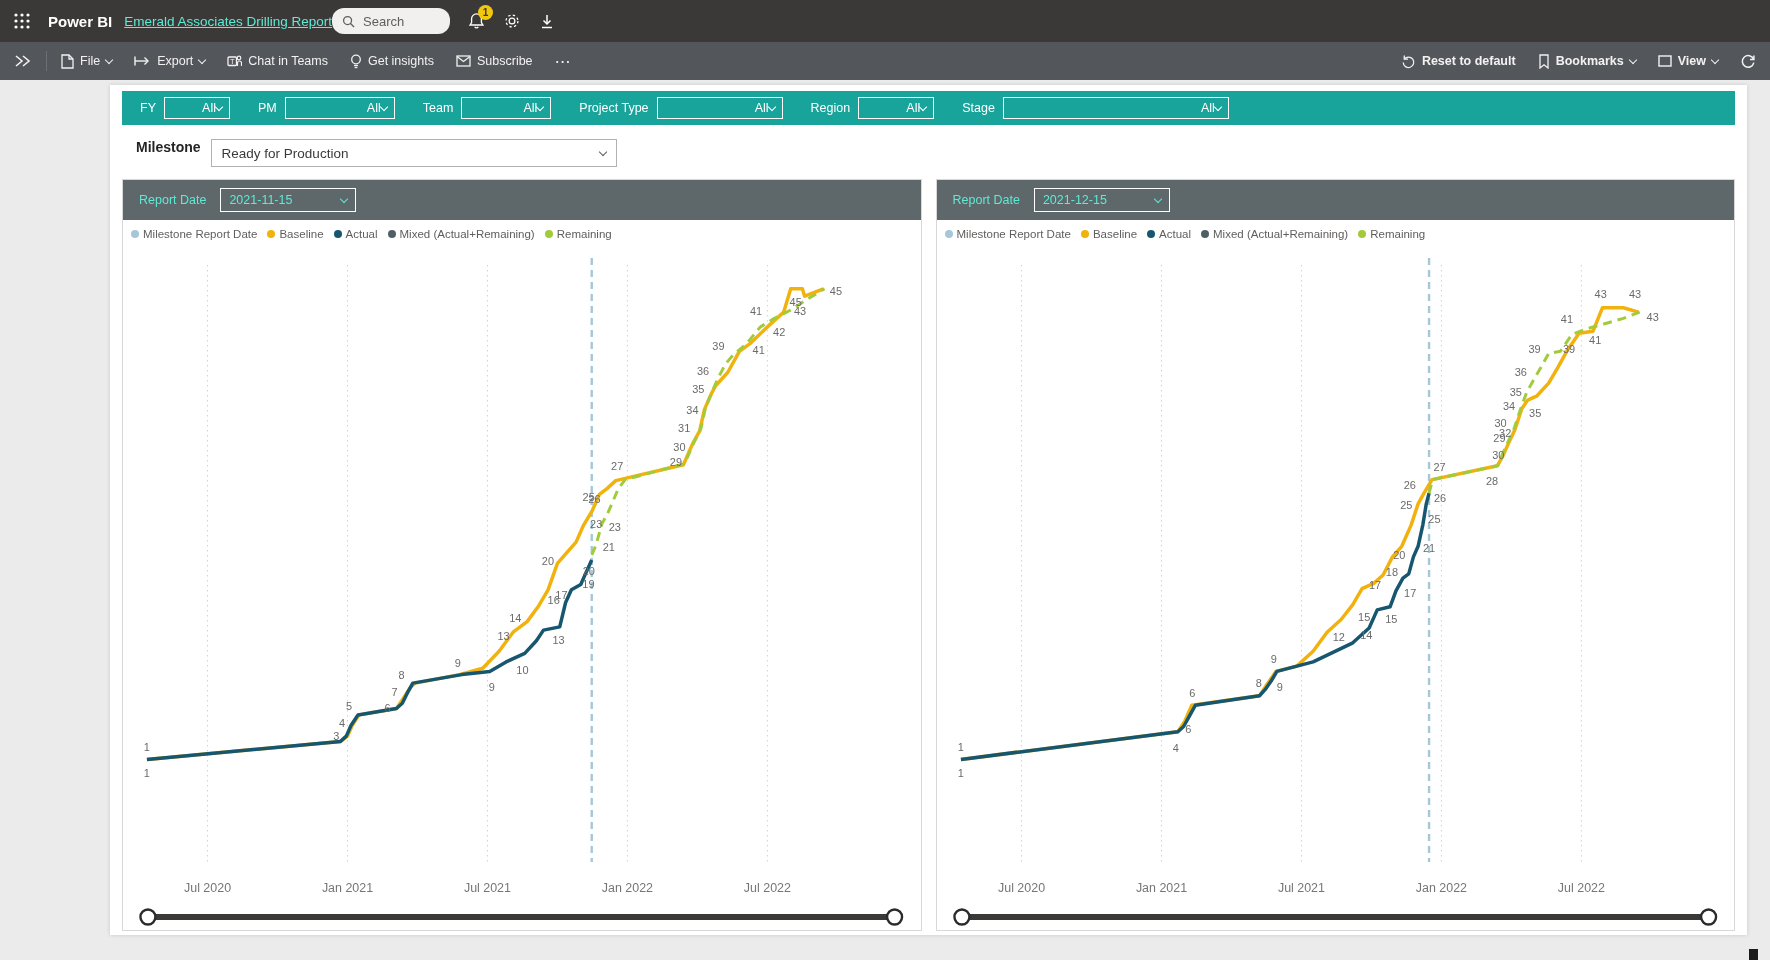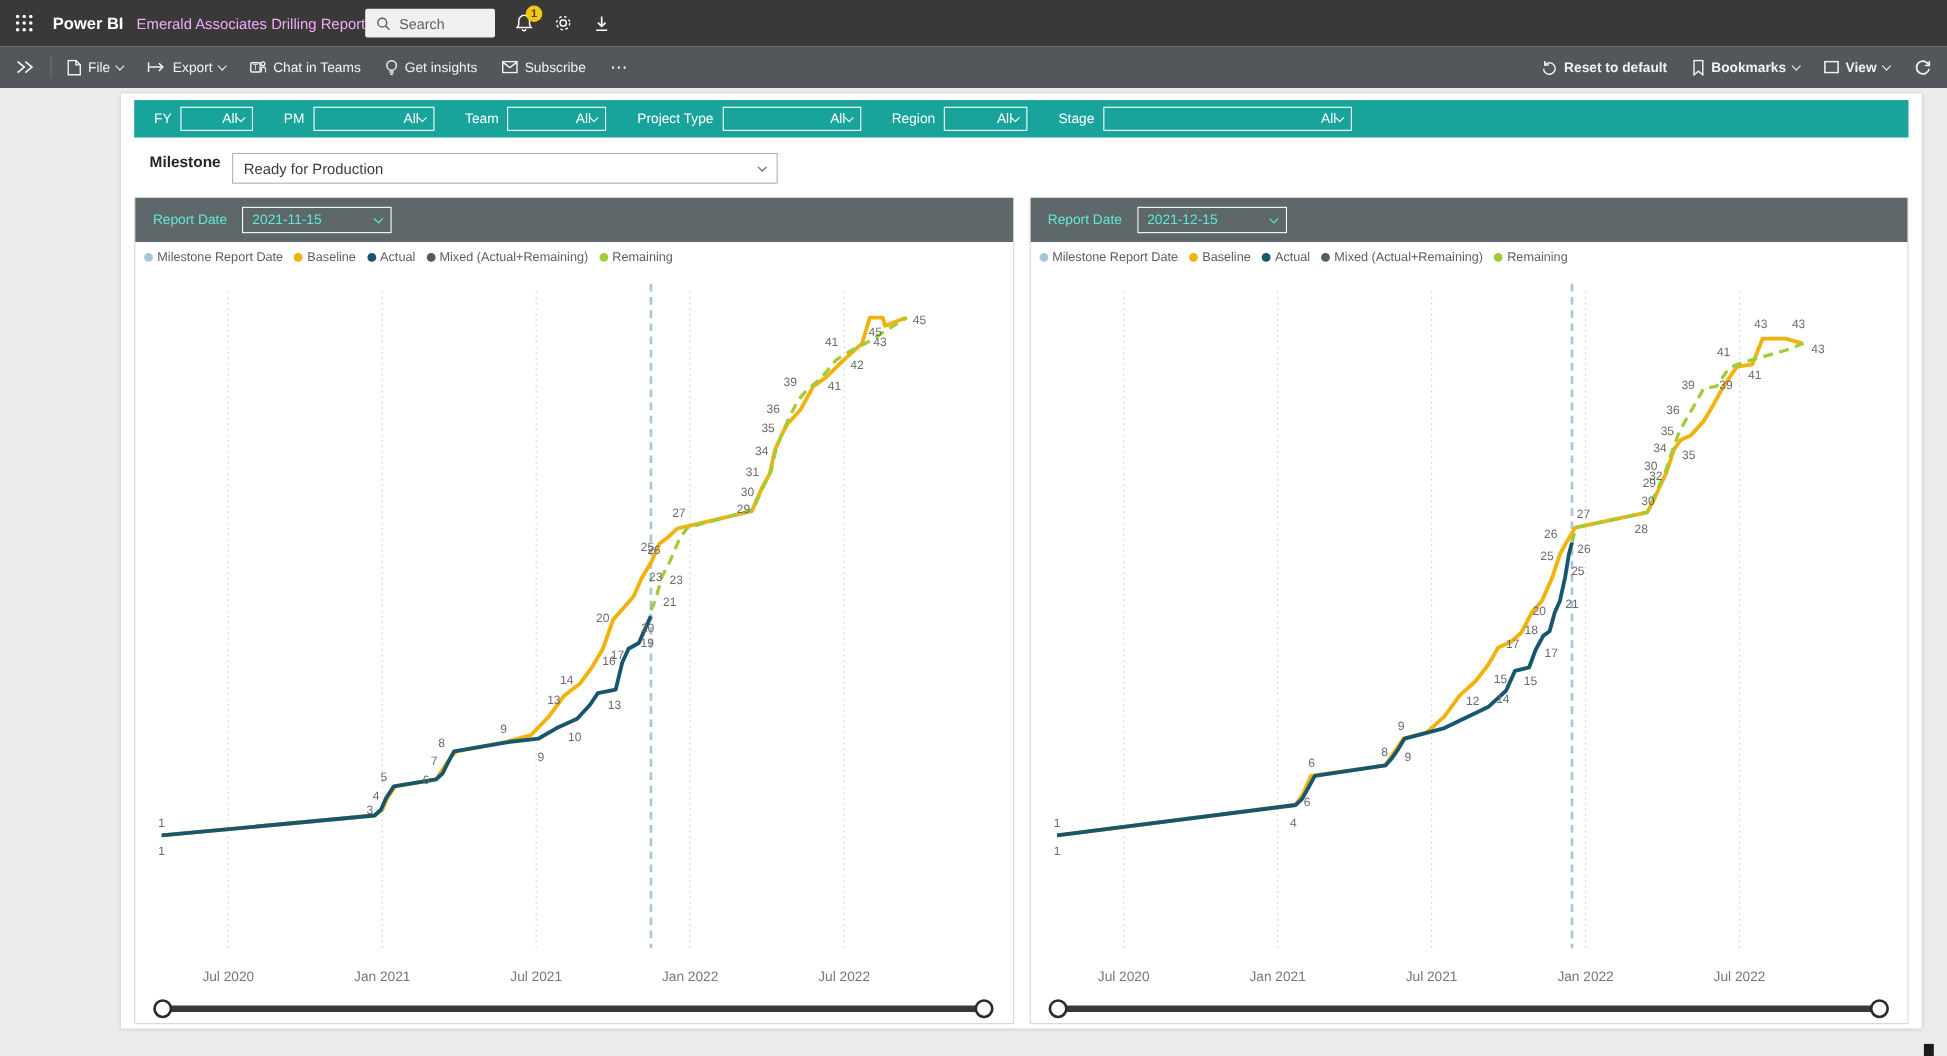--- a/index.html
+++ b/index.html
@@ -3,26 +3,26 @@
 <meta charset="utf-8">
 <style>
   * { margin:0; padding:0; box-sizing:border-box; }
   html,body { width:1770px; height:960px; overflow:hidden;
     font-family:"Liberation Sans","DejaVu Sans",sans-serif; background:#ebebeb; }
 
   
   .topbar { height:42px; background:#3a3938; color:#fff; display:flex; align-items:center; padding:0 14px; }
   .waffle { width:34px; display:flex; align-items:center; cursor:pointer; color:#fff; }
   .brand { font-weight:bold; font-size:15px; margin-right:12px; white-space:nowrap; }
-  .report-title { font-size:13.5px; color:#f0abfc; white-space:nowrap; }
+  .report-title { font-size:13.5px; color:#5eead4; white-space:nowrap;text-decoration:underline; }
   .topbar-center { flex:1; display:flex; align-items:center; justify-content:center; gap:12px; font-size:13.5px; color:#f3f2f1; }
   .vdivider { width:1px; height:16px; background:#8a8886; }
   .topbar-right { display:flex; align-items:center; gap:18px; }
   .searchbox { display:flex; align-items:center; gap:8px; background:#f1f0ef; color:#605e5c;
-    width:118px; height:26px; border-radius:2px; padding:0 10px; font-size:13px; cursor:text; }
+    width:118px; height:26px; border-radius:12px; padding:0 10px; font-size:13px; cursor:text; }
   .icon-btn { position:relative; color:#fff; display:flex; align-items:center; cursor:pointer; }
   .badge { position:absolute; top:-7px; right:-8px; background:#f2c80f; color:#3a3938;
     font-size:10px; font-weight:bold; width:15px; height:15px; border-radius:50%;
     display:flex; align-items:center; justify-content:center; }
 
   
   .menubar { height:38px; background:#53565a; color:#f3f2f1; display:flex; align-items:center;
     padding:0 14px; font-size:12.5px; }
   .menubar .grp { display:flex; align-items:center; gap:22px; }
   .mitem { display:flex; align-items:center; gap:6px; cursor:pointer; white-space:nowrap; }
@@ -36,21 +36,21 @@
     box-shadow:0 0 4px rgba(0,0,0,.15); padding:6px 12px 0 12px; }
 
   .filterbar { height:34px; background:#18a39b; display:flex; align-items:center; gap:28px;
     padding:0 18px; color:#fff; font-size:12.5px; }
   .fpill { display:flex; align-items:center; gap:8px; }
   .fdrop { border:1px solid #fff; height:22px; display:flex; align-items:center; justify-content:flex-end;
     padding:0 7px; cursor:pointer; font-size:12.5px; }
 
   .milestone-row { display:flex; gap:10px; padding:14px 2px 12px 14px; }
   .milestone-label { font-weight:bold; font-size:14px; color:#252423; }
-  .milestone-drop { width:496px; height:28px; border:1px solid #b3b0ad; background:#fff; color:#252423;
+  .milestone-drop { width:406px; height:28px; border:1px solid #b3b0ad; background:#fff; color:#252423;
     display:flex; align-items:center; justify-content:space-between; padding:0 10px; font-size:13.5px;
     cursor:pointer; color:#3b3a39; }
   .milestone-drop .chev { color:#605e5c; }
 
   .charts-row { display:flex; gap:14px; }
   .panel { flex:1; border:1px solid #d8d8d8; background:#fff; }
   .panel-head { height:40px; background:#5e676a; color:#5eead4; display:flex; align-items:center;
     gap:14px; padding:0 16px; font-size:12.5px; }
   .pdrop { border:1px solid #fff; width:136px; height:24px; display:flex; align-items:center;
     justify-content:space-between; padding:0 8px; cursor:pointer; }

